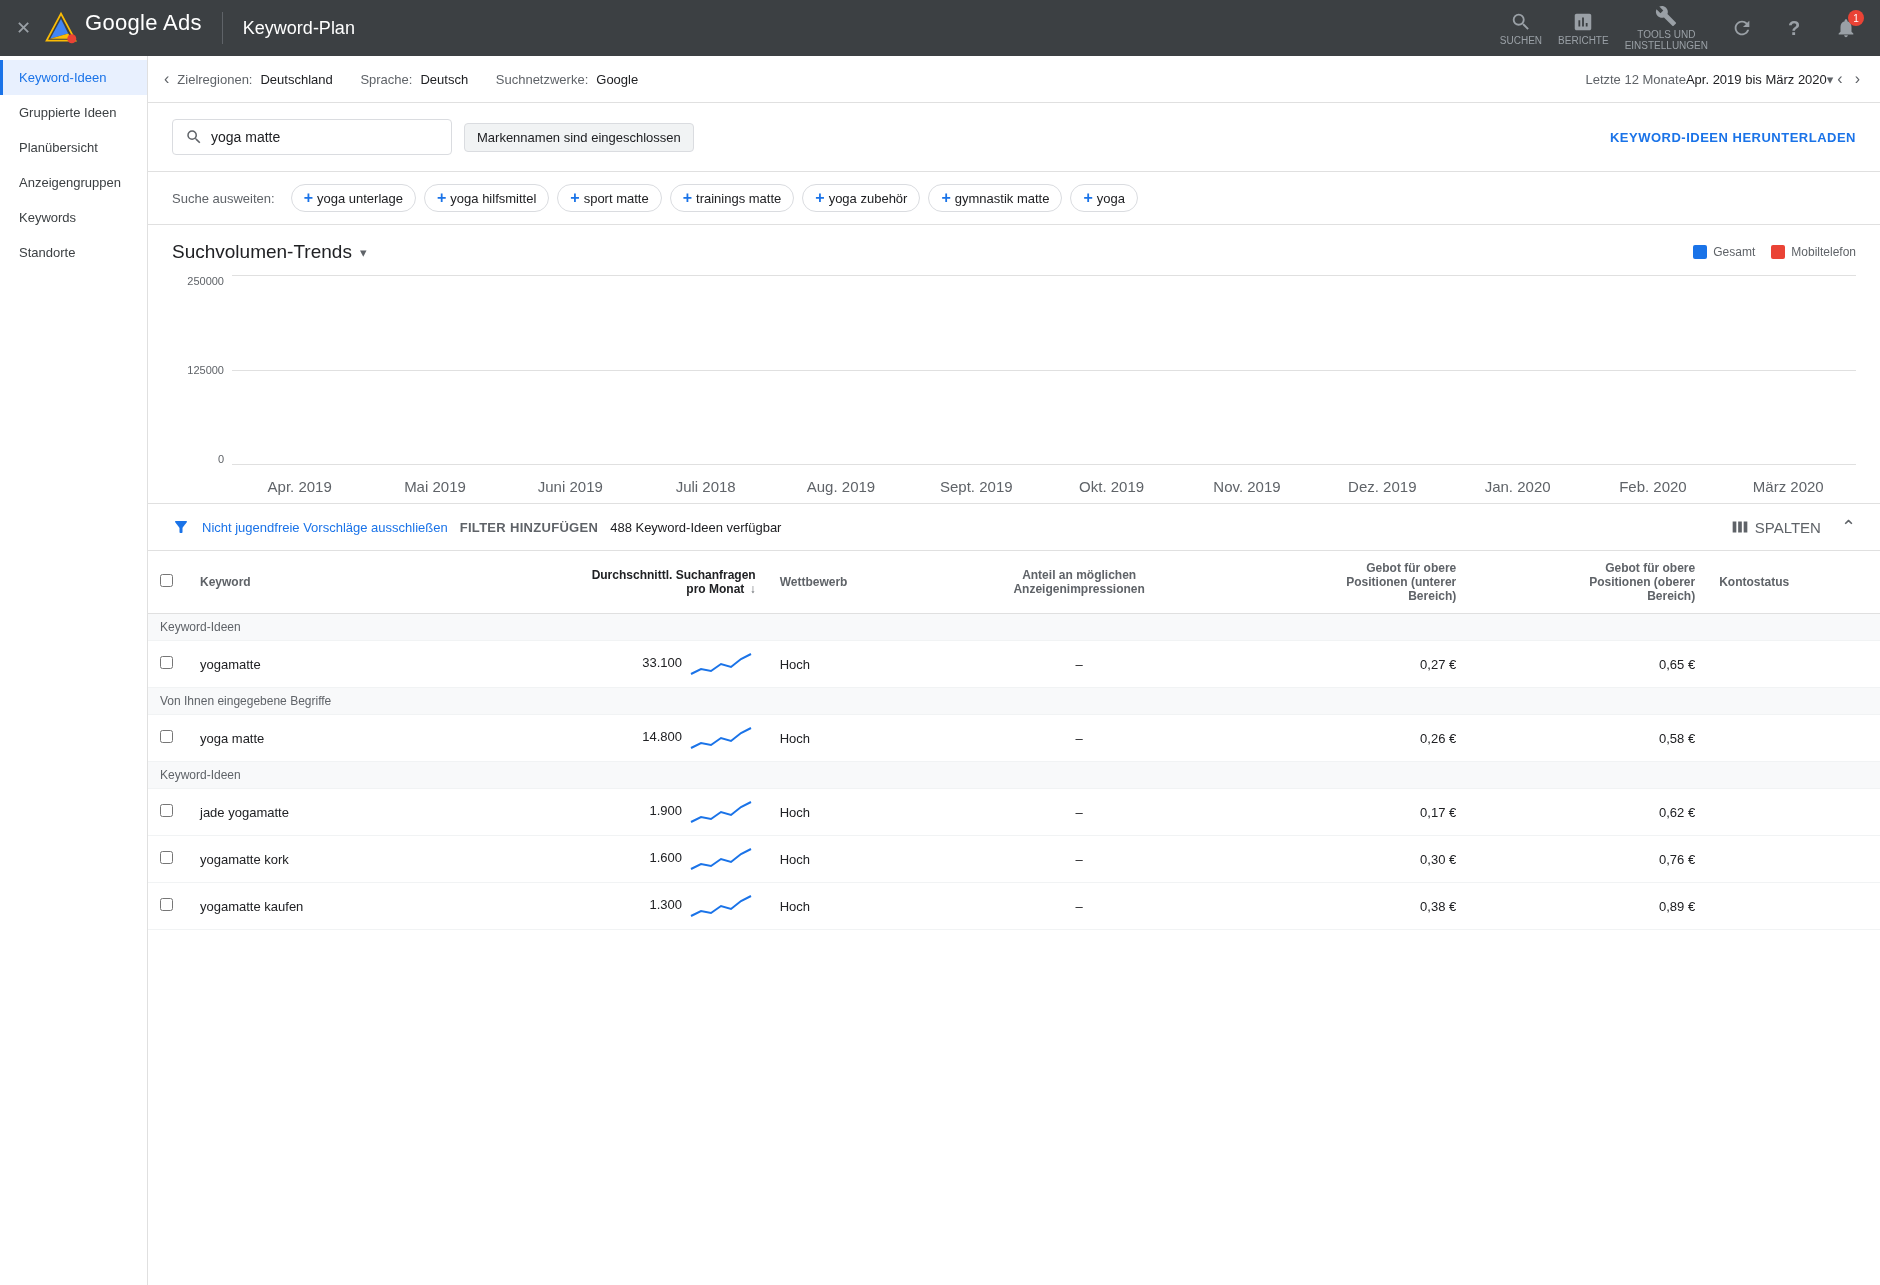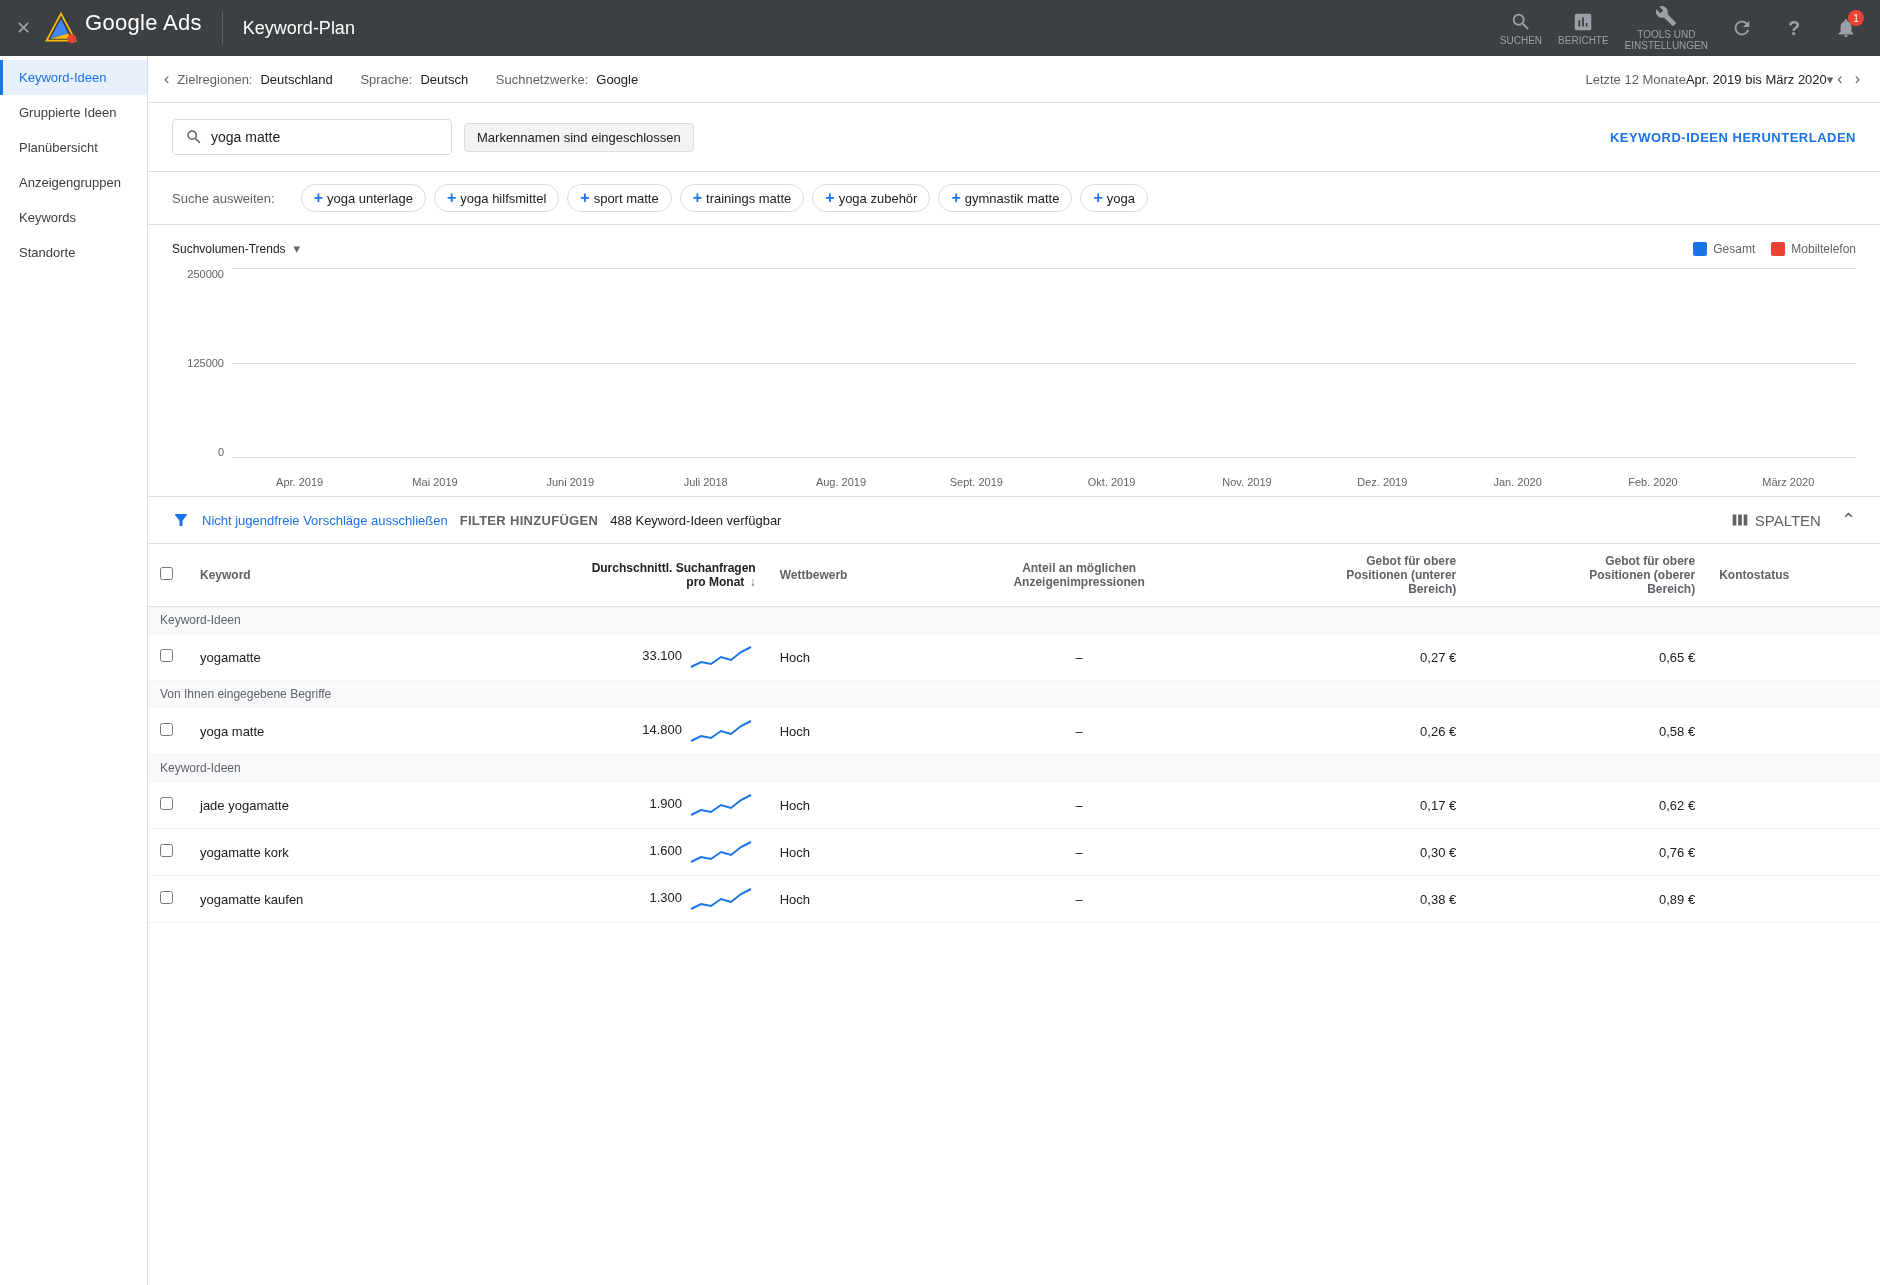--- a/index.html
+++ b/index.html
@@ -58,47 +58,47 @@
     
     .search-bar-section { padding: 16px 24px; display: flex; align-items: center; gap: 12px; border-bottom: 1px solid #e0e0e0; }
     .search-input-wrapper { display: flex; align-items: center; border: 1px solid #dadce0; border-radius: 4px; padding: 8px 12px; gap: 8px; min-width: 280px; }
     .search-input-wrapper svg { fill: #5f6368; width: 18px; height: 18px; }
     .search-input { border: none; outline: none; font-size: 14px; color: #202124; width: 200px; }
     .brand-tag { background: #f1f3f4; border: 1px solid #dadce0; border-radius: 4px; padding: 6px 12px; font-size: 13px; color: #202124; }
     .download-btn { margin-left: auto; color: #1a73e8; font-size: 13px; font-weight: 600; cursor: pointer; text-transform: uppercase; letter-spacing: 0.5px; }
 
     
     .expand-section { padding: 12px 24px; display: flex; align-items: center; gap: 8px; flex-wrap: wrap; border-bottom: 1px solid #e0e0e0; }
-    .expand-label { color: #5f6368; font-size: 13px; margin-right: 18px; }
+    .expand-label { color: #5f6368; font-size: 13px; margin-right: 8px; }
     .suggestion-chip { display: flex; align-items: center; gap: 4px; border: 1px solid #dadce0; border-radius: 16px; padding: 4px 12px; font-size: 13px; color: #202124; cursor: pointer; background: #fff; }
     .chip-plus { color: #1a73e8; font-weight: bold; font-size: 16px; }
 
     
     .chart-section { padding: 16px 24px 0; }
     .chart-header { display: flex; align-items: center; gap: 8px; margin-bottom: 12px; }
-    .chart-title { font-size: 12px; color: #202124; font-weight: 500; }
+    .chart-title { font-size: 19px; color: #202124; font-weight: 500; }
     .chart-dropdown-icon { color: #5f6368; cursor: pointer; }
     .chart-legend { margin-left: auto; display: flex; align-items: center; gap: 16px; }
     .legend-item { display: flex; align-items: center; gap: 6px; font-size: 12px; color: #5f6368; }
     .legend-dot { width: 14px; height: 14px; border-radius: 2px; }
 
     
     .bar-chart-container { position: relative; height: 220px; margin: 0 0 8px; }
     .chart-y-axis { position: absolute; left: 0; top: 0; bottom: 30px; width: 60px; display: flex; flex-direction: column; justify-content: space-between; align-items: flex-end; padding-right: 8px; }
     .y-label { font-size: 11px; color: #5f6368; }
     .chart-plot { position: absolute; left: 60px; right: 0; top: 0; bottom: 30px; border-bottom: 1px solid #e0e0e0; }
     .chart-gridlines { position: absolute; top: 0; left: 0; right: 0; bottom: 0; }
     .gridline { position: absolute; left: 0; right: 0; border-top: 1px solid #e0e0e0; }
     .bars-wrapper { position: absolute; top: 0; left: 0; right: 0; bottom: 0; display: flex; align-items: flex-end; padding: 0 8px; gap: 4px; }
     .bar-group { display: flex; align-items: flex-end; gap: 2px; flex: 1; }
     .bar { border-radius: 2px 2px 0 0; }
     .bar-blue { background: #1a73e8; }
     .bar-red { background: #ea4335; }
     .chart-x-axis { position: absolute; left: 60px; right: 0; bottom: 0; display: flex; }
-    .x-label { flex: 1; text-align: center; font-size: 11px; color: #5f6368; }
+    .x-label { flex: 1; text-align: center; font-size: 15px; color: #5f6368; }
 
     
     .filter-section { display: flex; align-items: center; gap: 12px; padding: 12px 24px; border-top: 1px solid #e0e0e0; border-bottom: 1px solid #e0e0e0; margin-top: 8px; }
     .filter-link { color: #1a73e8; font-size: 13px; cursor: pointer; }
     .filter-add-btn { font-size: 13px; font-weight: 600; color: #5f6368; cursor: pointer; letter-spacing: 0.3px; text-transform: uppercase; }
     .keyword-count { font-size: 13px; color: #202124; }
     .columns-btn { margin-left: auto; display: flex; align-items: center; gap: 4px; cursor: pointer; }
     .columns-label { font-size: 15px; color: #5f6368; }
     .expand-collapse { color: #5f6368; font-size: 18px; cursor: pointer; margin-left: 8px; }
 

